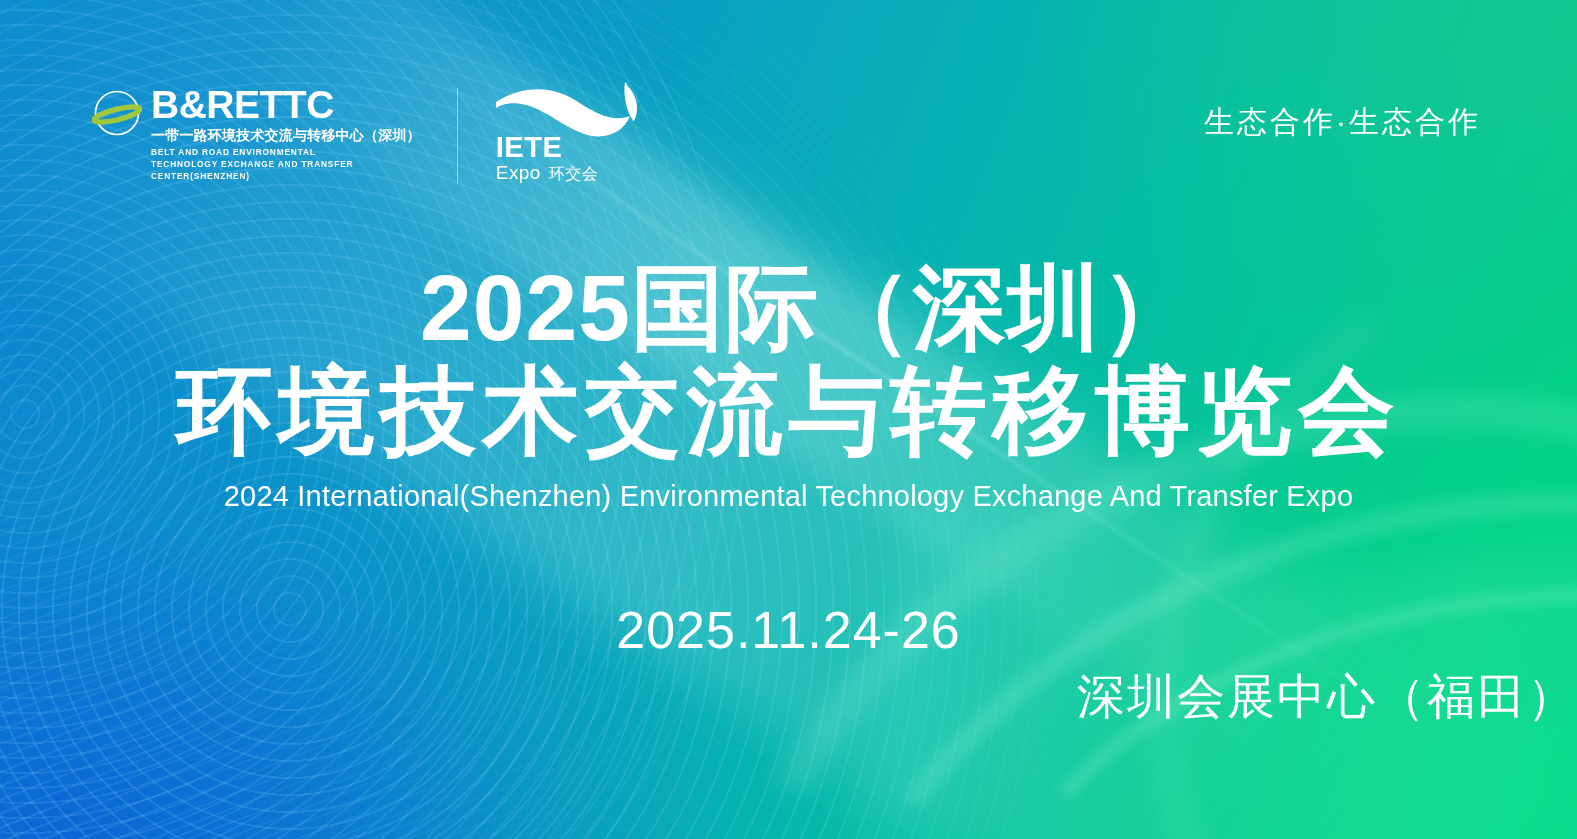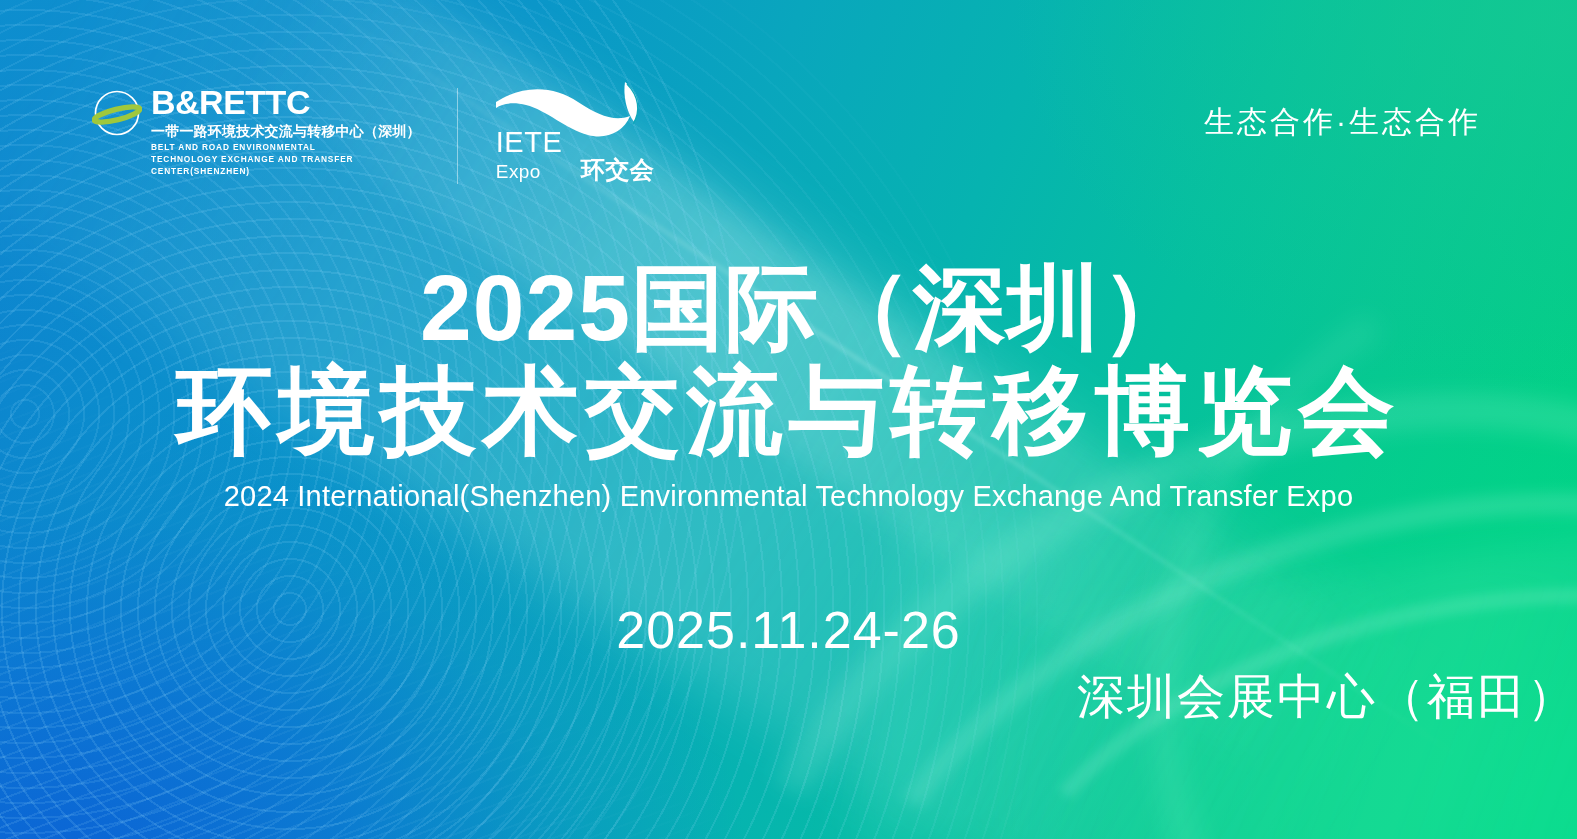--- a/index.html
+++ b/index.html
@@ -198,49 +198,49 @@
   .logos{display:flex;align-items:flex-start;gap:34px;}
 
   
   .brettc{display:flex;align-items:flex-start;gap:9px;padding-top:2px;}
   .globe{
     position:relative;width:50px;height:50px;flex:none;margin-top:2px;
   }
   .globe svg{display:block;width:50px;height:50px;}
   .brettc-text{display:flex;flex-direction:column;}
   .brettc-word{
-    color:#fff;font-weight:700;font-size:34px;line-height:.96;
+    color:#fff;font-weight:700;font-size:39px;line-height:.96;
     letter-spacing:-.5px;white-space:nowrap;
   }
   .brettc-cn{
     color:#fff;font-size:14px;font-weight:700;line-height:1.25;
     margin-top:4px;letter-spacing:.2px;white-space:nowrap;font-family:Liberation Serif, serif;
   }
   .brettc-en{
     color:#fff;font-size:8.3px;font-weight:700;line-height:1.42;
     letter-spacing:.85px;margin-top:2px;text-transform:uppercase;
   }
   .vline{
     width:1px;align-self:stretch;min-height:86px;
     background:rgba(255,255,255,.45);margin:4px 2px 0 2px;
   }
 
   
   .iete{position:relative;width:162px;height:100px;flex:none;}
   .iete .wave{position:absolute;left:0;top:-4px;width:162px;height:72px;}
   .iete-words{position:absolute;left:2px;bottom:2px;}
   .iete-main{
-    color:#fff;font-weight:400;font-size:29px;line-height:1;
+    color:#fff;font-weight:700;font-size:29px;line-height:1;
     letter-spacing:.5px;
   }
   .iete-sub{
     display:flex;align-items:baseline;gap:8px;margin-top:1px;
   }
   .iete-expo{color:#fff;font-size:19px;font-weight:300;line-height:1;letter-spacing:.4px;}
-  .iete-cn{color:#fff;font-size:24px;font-weight:700;line-height:1;letter-spacing:.5px;margin-left:32px;}
+  .iete-cn{color:#fff;font-size:16px;font-weight:400;line-height:1;letter-spacing:.5px;}
 
   
   .slogan{
     color:#fff;font-size:30px;font-weight:400;letter-spacing:3px;
     white-space:nowrap;padding-top:18px;
   }
 
   
   .titles{
     position:absolute;left:0;right:0;top:262px;text-align:center;

